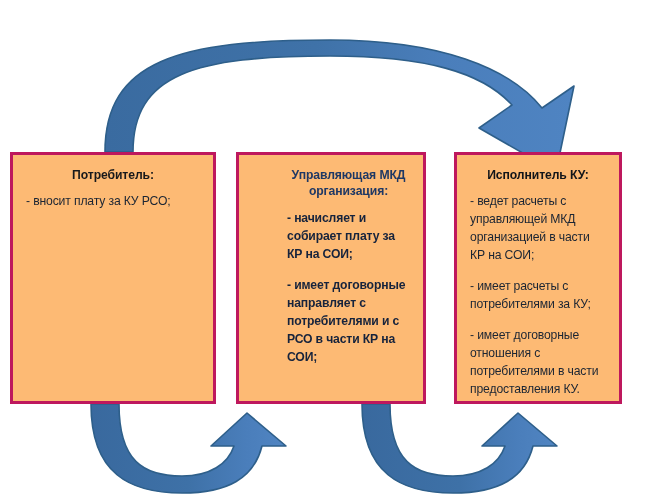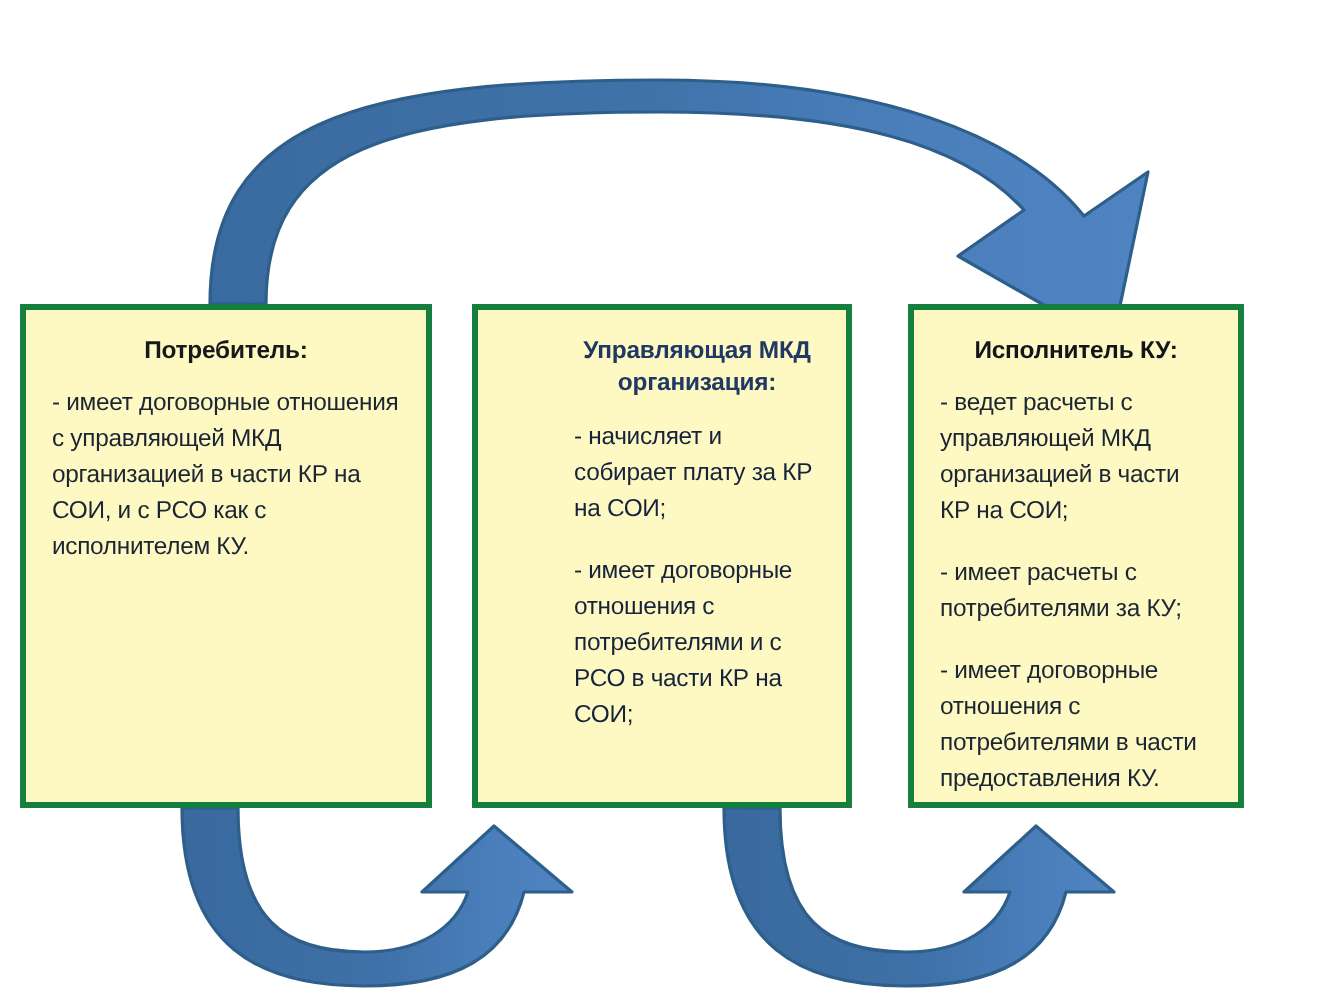--- a/index.html
+++ b/index.html
@@ -25,22 +25,22 @@
     position: absolute;
     left: 0;
     top: 0;
     width: 660px;
     height: 501px;
     pointer-events: none;
   }
   .box {
     position: absolute;
     box-sizing: border-box;
-    background: #fef9c3;
-    border: 3px solid #15803d;
+    background: #fdba74;
+    border: 3px solid #be185d;
     padding: 10px 13px 8px 13px;
   }
   #box-consumer  { left: 10px;  top: 152px; width: 206px; height: 252px; }
   #box-manager   { left: 236px; top: 152px; width: 190px; height: 252px; padding-left: 48px; }
   #box-performer { left: 454px; top: 152px; width: 168px; height: 252px; }
 
   .box-title {
     text-align: center;
     font-weight: bold;
     font-size: 12.2px;
@@ -51,21 +51,21 @@
   #box-consumer  .box-title { color: #18191b; }
   #box-manager   .box-title { color: #1f3864; }
   #box-performer .box-title { color: #121519; }
 
   .box-body {
     font-size: 12.2px;
     line-height: 1.47;
     color: #1b2533;
     letter-spacing: -0.15px;
   }
-  #box-manager .box-body { color: #16233c; }
+  #box-manager .box-body { color: #16233c; font-weight: bold; }
   .para {
     margin: 0 0 13px 0;
     white-space: pre-line;
   }
   .para:last-child { margin-bottom: 0; }
 </style>
 </head>
 <body>
 
 <div id="canvas">
@@ -122,29 +122,29 @@
                L 505,446
                C 499,464 481,476 453,476
                C 414,476 390,461 390,404
                Z" fill="url(#gradBottom)" stroke="#2e5f8a" stroke-width="1.6" stroke-linejoin="round"></path>
     </g>
   </svg>
 
   <div class="box" id="box-consumer">
     <div class="box-title">Потребитель:</div>
     <div class="box-body">
-      <p class="para">- имеет договорные отношения  с управляющей МКД организацией в части КР на СОИ, и с РСО как с исполнителем КУ.</p>
+      <p class="para">- вносит плату за КУ РСО;</p>
     </div>
   </div>
 
   <div class="box" id="box-manager">
     <div class="box-title">Управляющая МКД организация:</div>
     <div class="box-body">
       <p class="para">- начисляет и собирает плату за КР на СОИ;</p>
-      <p class="para">- имеет договорные отношения с потребителями и с РСО в части КР на СОИ;</p>
+      <p class="para">- имеет договорные направляет с потребителями и с РСО в части КР на СОИ;</p>
     </div>
   </div>
 
   <div class="box" id="box-performer">
     <div class="box-title">Исполнитель КУ:</div>
     <div class="box-body">
       <p class="para">- ведет расчеты с управляющей МКД организацией в части КР на СОИ;</p>
       <p class="para">- имеет расчеты с потребителями за КУ;</p>
       <p class="para">- имеет договорные отношения с потребителями в части предоставления КУ.</p>
     </div>

